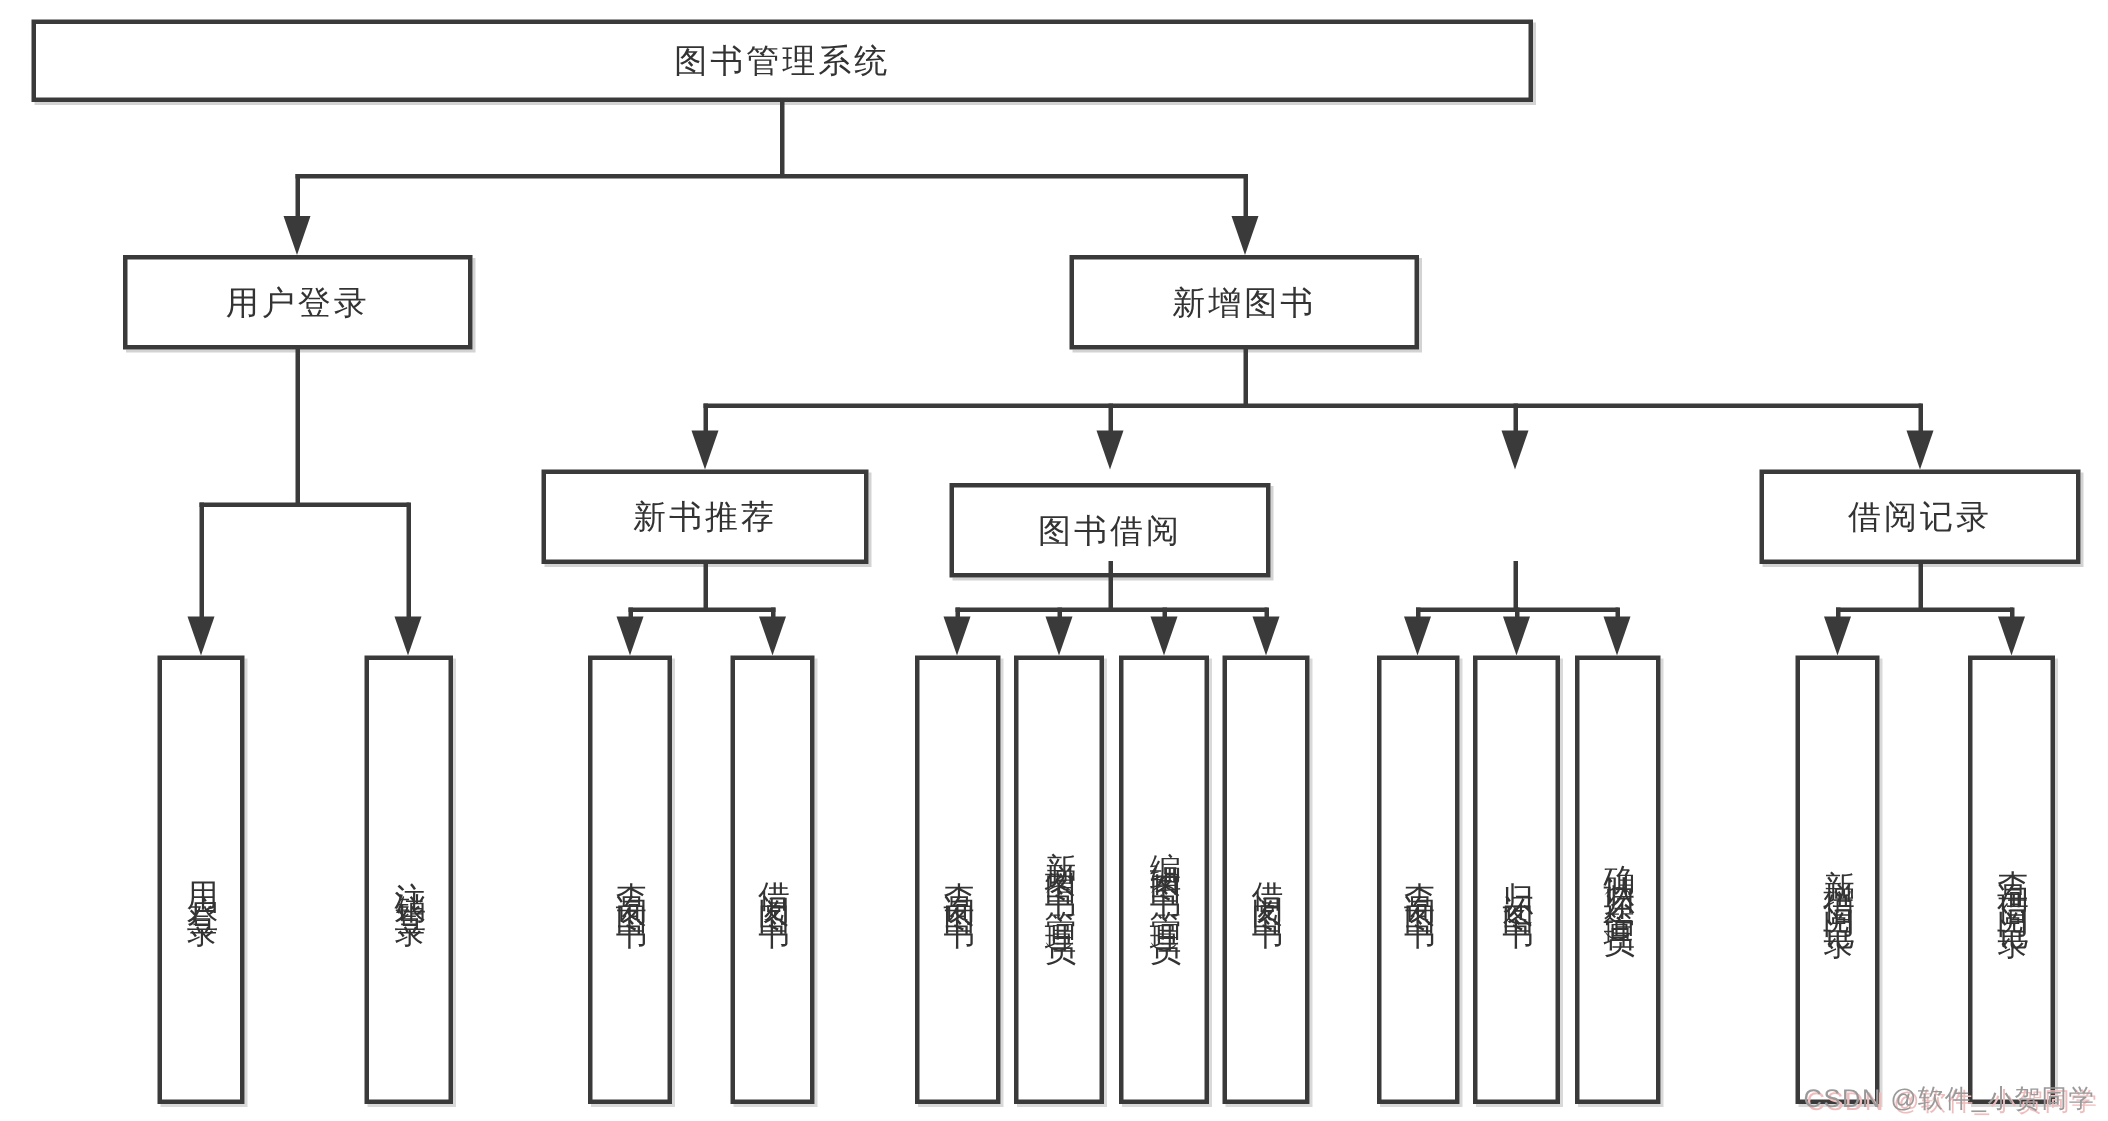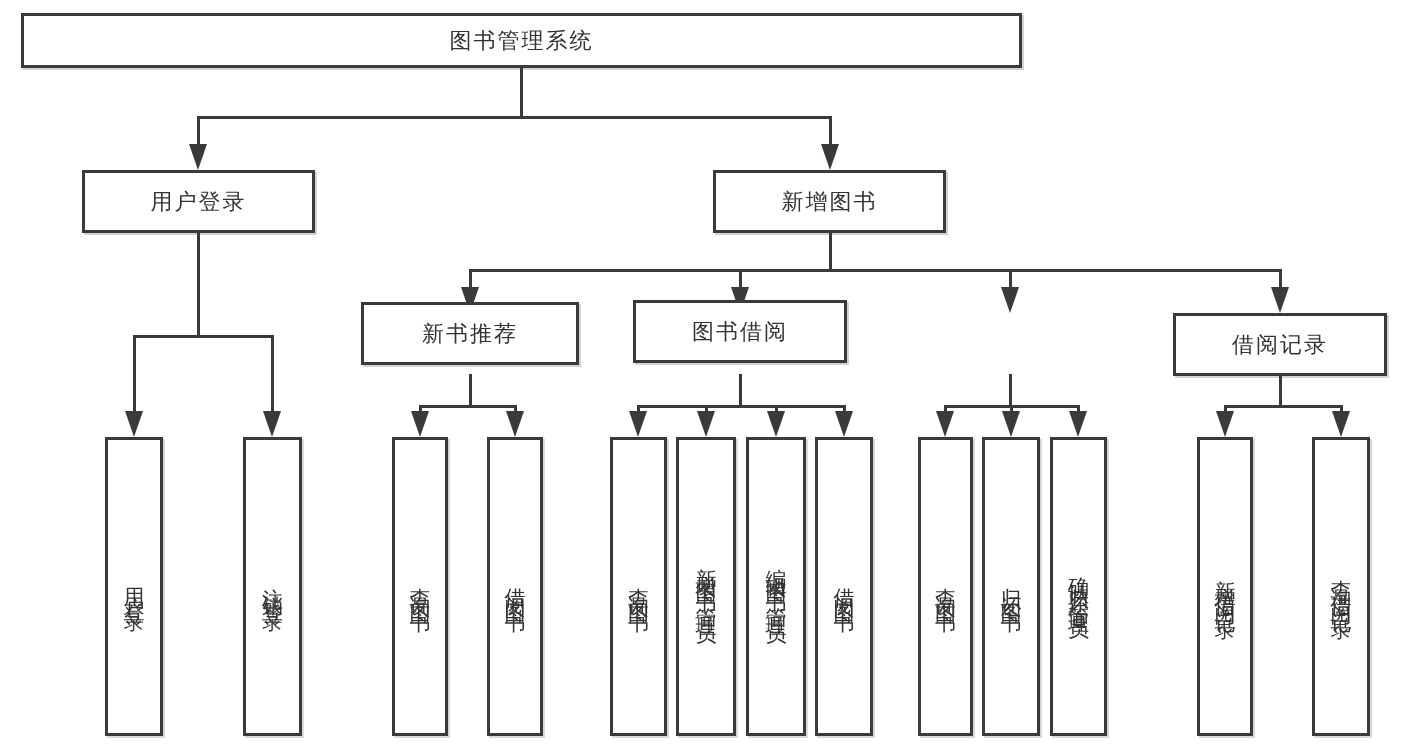--- a/index.html
+++ b/index.html
@@ -68,24 +68,24 @@
   <div class="h" style="left:469px;top:269px;width:812px;"></div>
   <div class="v" style="left:469px;top:269px;height:20px;"></div>
   <div class="arr" style="left:461px;top:287px;"></div>
   <div class="v" style="left:739px;top:269px;height:20px;"></div>
   <div class="arr" style="left:731px;top:287px;"></div>
   <div class="v" style="left:1009px;top:269px;height:20px;"></div>
   <div class="arr" style="left:1001px;top:287px;"></div>
   <div class="v" style="left:1279px;top:269px;height:20px;"></div>
   <div class="arr" style="left:1271px;top:287px;"></div>
 
-  <div class="box" style="left:361px;top:302px;width:218px;height:63px;text-align:center;">
+  <div class="box" style="left:361px;top:313px;width:218px;height:63px;text-align:center;">
     <span>新书推荐</span>
   </div>
-  <div class="box" style="left:633px;top:300px;width:214px;height:63px;">
+  <div class="box" style="left:633px;top:322px;width:214px;height:63px;">
     <span>图书借阅</span>
   </div>
   <div class="box" style="left:1173px;top:313px;width:214px;height:63px;">
     <span>借阅记录</span>
   </div>
 
   <div class="v" style="left:469px;top:374px;height:32px;"></div>
   <div class="h" style="left:419px;top:405px;width:98px;"></div>
   <div class="v" style="left:419px;top:405px;height:10px;"></div>
   <div class="arr" style="left:411px;top:411px;"></div>
@@ -156,14 +156,15 @@
     <span>确认归还（管理员）</span>
   </div>
 
   <div class="vbox" style="left:1197px;width:56px;">
     <span>新增借阅记录</span>
   </div>
   <div class="vbox" style="left:1312px;width:58px;">
     <span>查询借阅记录</span>
   </div>
 
+  <div class="watermark">CSDN @软件_小贺同学</div>
 
 </div>
 
 </body></html>

